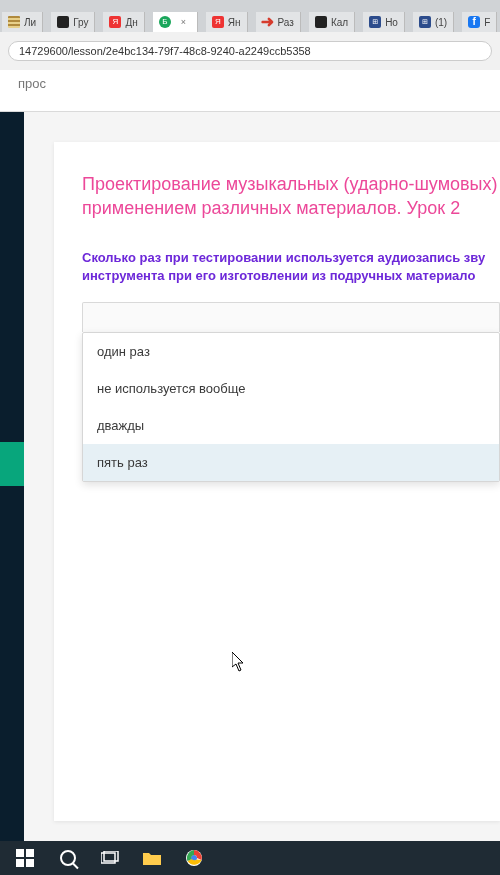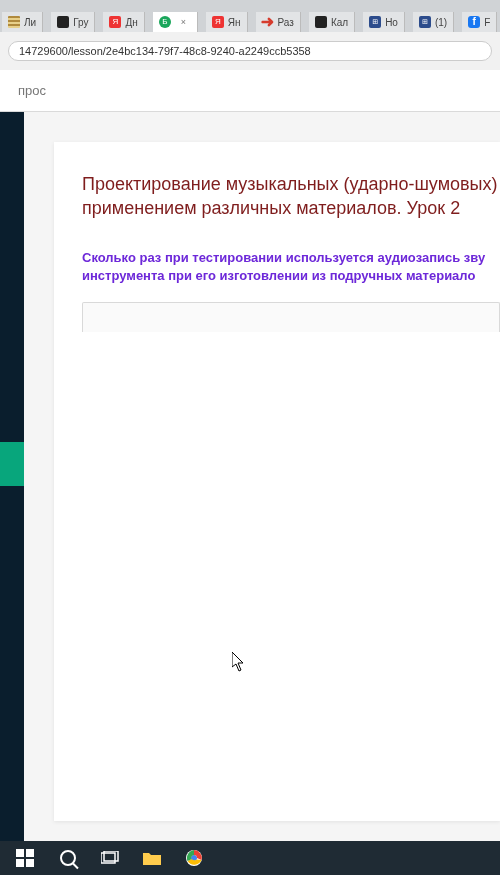--- a/index.html
+++ b/index.html
@@ -76,21 +76,20 @@
       padding: 0 10px;
       font-size: 11px;
       color: #333;
       display: flex;
       align-items: center;
       overflow: hidden;
       white-space: nowrap;
     }
     .toolbar {
       display: flex;
-      align-items: center;
       height: 42px;
       background: #fff;
       border-bottom: 1px solid #dadada;
       padding: 0 10px;
     }
     .toolbar-text {
       font-size: 13px;
       color: #777;
       padding: 6px 8px;
     }
@@ -120,21 +119,21 @@
       margin: 30px 0 20px 30px;
       flex: 1;
       padding: 30px 0 30px 28px;
       box-shadow: 0 1px 4px rgba(0,0,0,0.08);
       position: relative;
       min-height: 640px;
     }
     .lesson-title {
       font-size: 18px;
       font-weight: 400;
-      color: #7f1d1d;
+      color: #ec4899;
       line-height: 1.35;
       margin-bottom: 28px;
     }
     .question-text {
       font-size: 13px;
       font-weight: 700;
       color: #6d28d9;
       line-height: 1.45;
       margin-bottom: 16px;
     }
@@ -305,20 +304,26 @@
 </div>
 
 <div class="page-body">
   <div class="left-rail"></div>
 
   <div class="main-card">
     <h1 class="lesson-title">Проектирование музыкальных (ударно-шумовых) применением различных материалов. Урок 2</h1>
     <p class="question-text">Сколько раз при тестировании используется аудиозапись зву инструмента при его изготовлении из подручных материало</p>
 
     <div class="select-box"></div>
+    <div class="dropdown">
+      <div class="dropdown-item">один раз</div>
+      <div class="dropdown-item">не используется вообще</div>
+      <div class="dropdown-item">дважды</div>
+      <div class="dropdown-item hovered">пять раз</div>
+    </div>
 
     <div class="cursor-arrow">
       <svg width="14" height="20" viewBox="0 0 14 20">
         <path d="M0 0 L0 15 L4 12 L7 19 L9 18 L6 11 L11 11 Z" fill="#fff" stroke="#000" stroke-width="1"></path>
       </svg>
     </div>
   </div>
 </div>
 
 <div class="taskbar">

